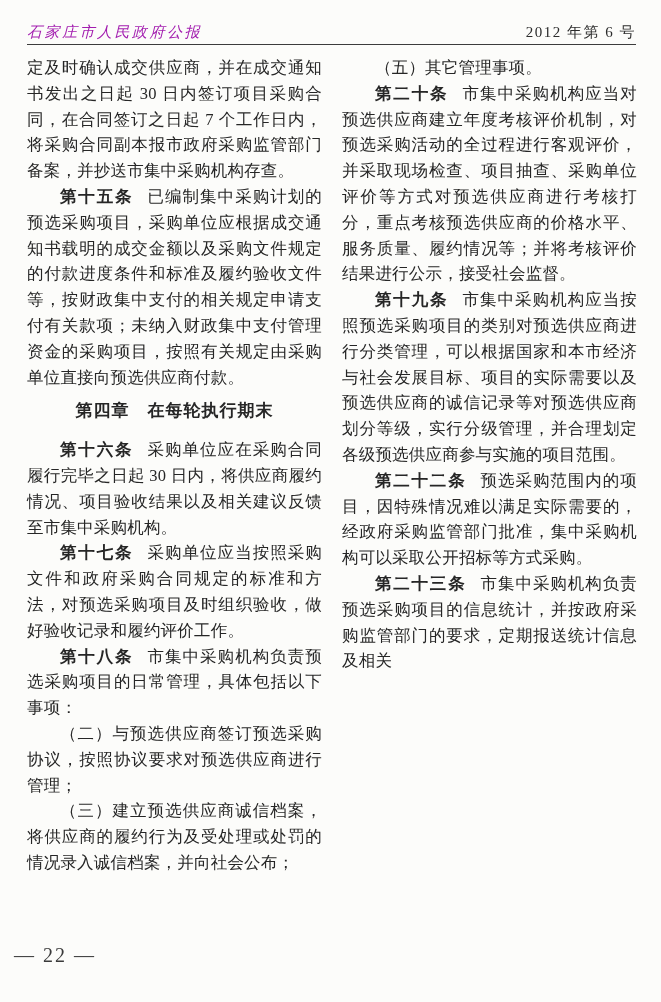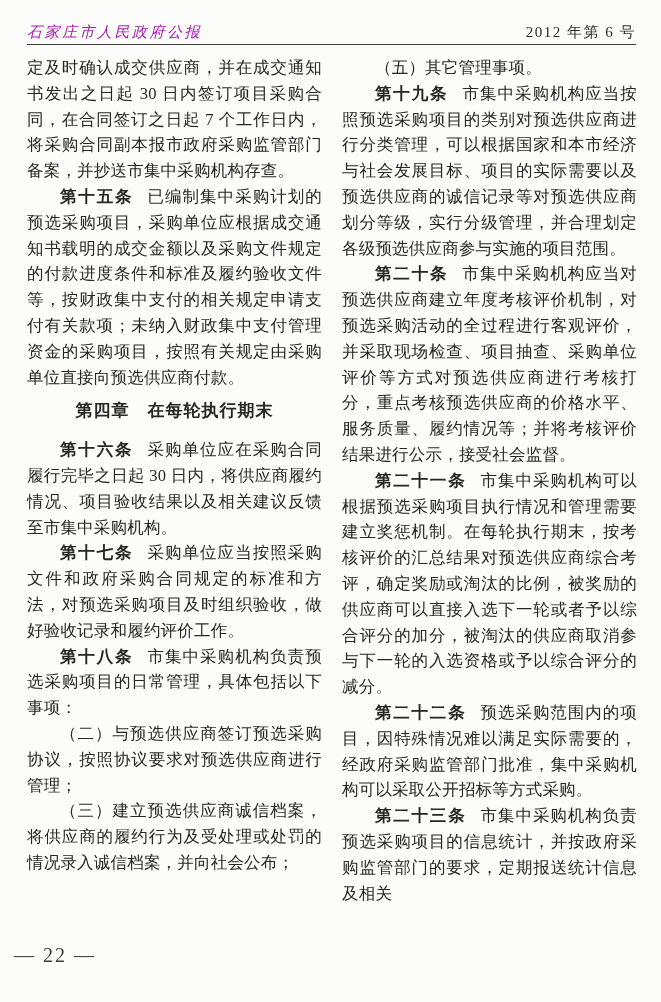--- a/index.html
+++ b/index.html
@@ -74,23 +74,22 @@
         <p class="body indent"><span class="lead">第十五条</span>已编制集中采购计划的预选采购项目，采购单位应根据成交通知书载明的成交金额以及采购文件规定的付款进度条件和标准及履约验收文件等，按财政集中支付的相关规定申请支付有关款项；未纳入财政集中支付管理资金的采购项目，按照有关规定由采购单位直接向预选供应商付款。</p>
         <p class="chapter">第四章　在每轮执行期末</p>
         <p class="body indent"><span class="lead">第十六条</span>采购单位应在采购合同履行完毕之日起 30 日内，将供应商履约情况、项目验收结果以及相关建议反馈至市集中采购机构。</p>
         <p class="body indent"><span class="lead">第十七条</span>采购单位应当按照采购文件和政府采购合同规定的标准和方法，对预选采购项目及时组织验收，做好验收记录和履约评价工作。</p>
         <p class="body indent"><span class="lead">第十八条</span>市集中采购机构负责预选采购项目的日常管理，具体包括以下事项：</p>
         <p class="body indent">（二）与预选供应商签订预选采购协议，按照协议要求对预选供应商进行管理；</p>
         <p class="body indent">（三）建立预选供应商诚信档案，将供应商的履约行为及受处理或处罚的情况录入诚信档案，并向社会公布；</p>
       </div>
     <div class="col" id="col-right">
         <p class="body indent">（五）其它管理事项。</p>
+        <p class="body indent"><span class="lead">第二十条</span>市集中采购机构应当对预选供应商建立年度考核评价机制，对预选采购活动的全过程进行客观评价，并采取现场检查、项目抽查、采购单位评价等方式对预选供应商进行考核打分，重点考核预选供应商的价格水平、服务质量、履约情况等；并将考核评价结果进行公示，接受社会监督。</p>
         <p class="body indent"><span class="lead">第十九条</span>市集中采购机构应当按照预选采购项目的类别对预选供应商进行分类管理，可以根据国家和本市经济与社会发展目标、项目的实际需要以及预选供应商的诚信记录等对预选供应商划分等级，实行分级管理，并合理划定各级预选供应商参与实施的项目范围。</p>
-        <p class="body indent"><span class="lead">第二十条</span>市集中采购机构应当对预选供应商建立年度考核评价机制，对预选采购活动的全过程进行客观评价，并采取现场检查、项目抽查、采购单位评价等方式对预选供应商进行考核打分，重点考核预选供应商的价格水平、服务质量、履约情况等；并将考核评价结果进行公示，接受社会监督。</p>
-        <p class="body indent"><span class="lead">第二十一条</span>市集中采购机构可以根据预选采购项目执行情况和管理需要建立奖惩机制。在每轮执行期末，按考核评价的汇总结果对预选供应商综合考评，确定奖励或淘汰的比例，被奖励的供应商可以直接入选下一轮或者予以综合评分的加分，被淘汰的供应商取消参与下一轮的入选资格或予以综合评分的减分。</p>
         <p class="body indent"><span class="lead">第二十二条</span>预选采购范围内的项目，因特殊情况难以满足实际需要的，经政府采购监管部门批准，集中采购机构可以采取公开招标等方式采购。</p>
         <p class="body indent"><span class="lead">第二十三条</span>市集中采购机构负责预选采购项目的信息统计，并按政府采购监管部门的要求，定期报送统计信息及相关</p>
       </div>
   </div>
 
   <div class="footer">— 22 —</div>
 
 </div>
 
 </body></html>

